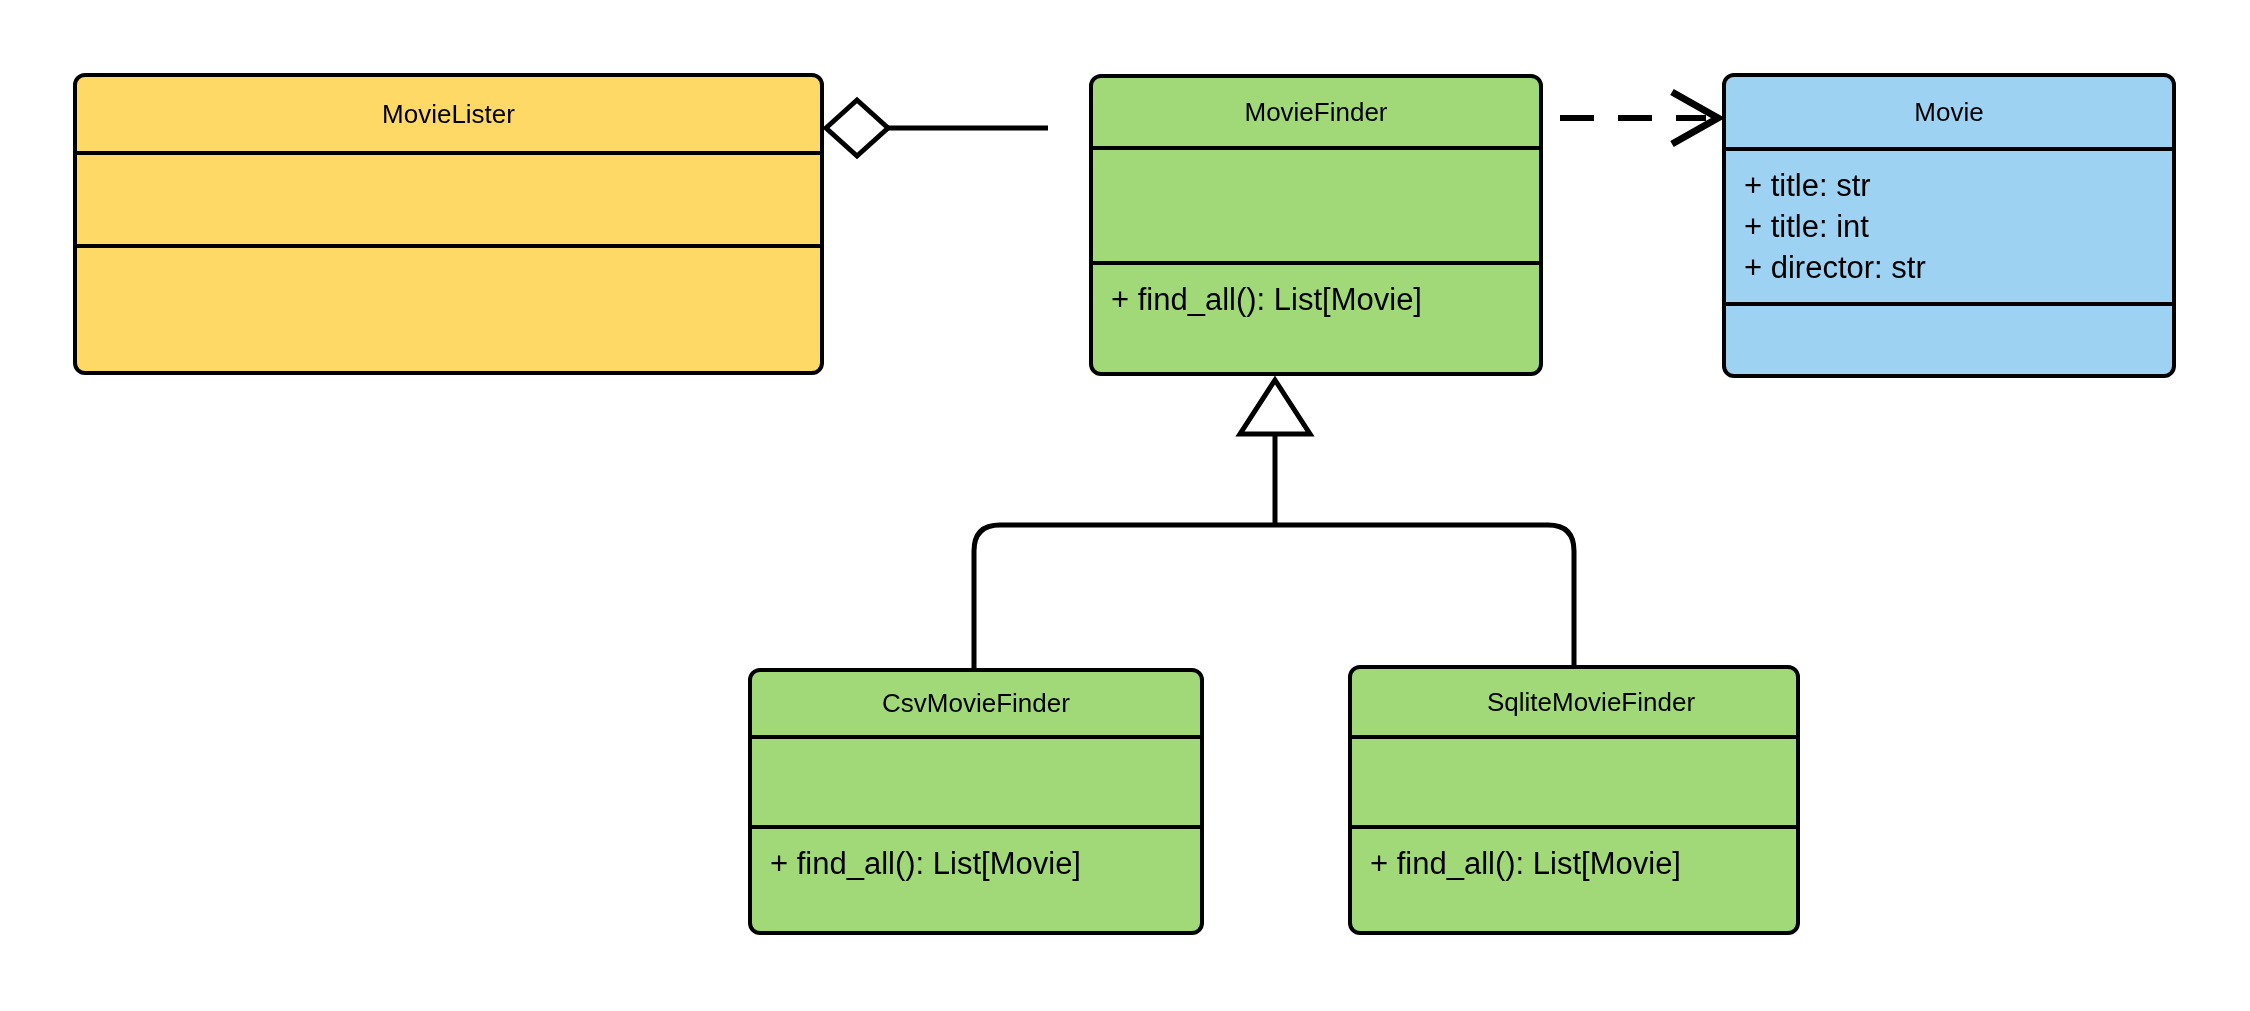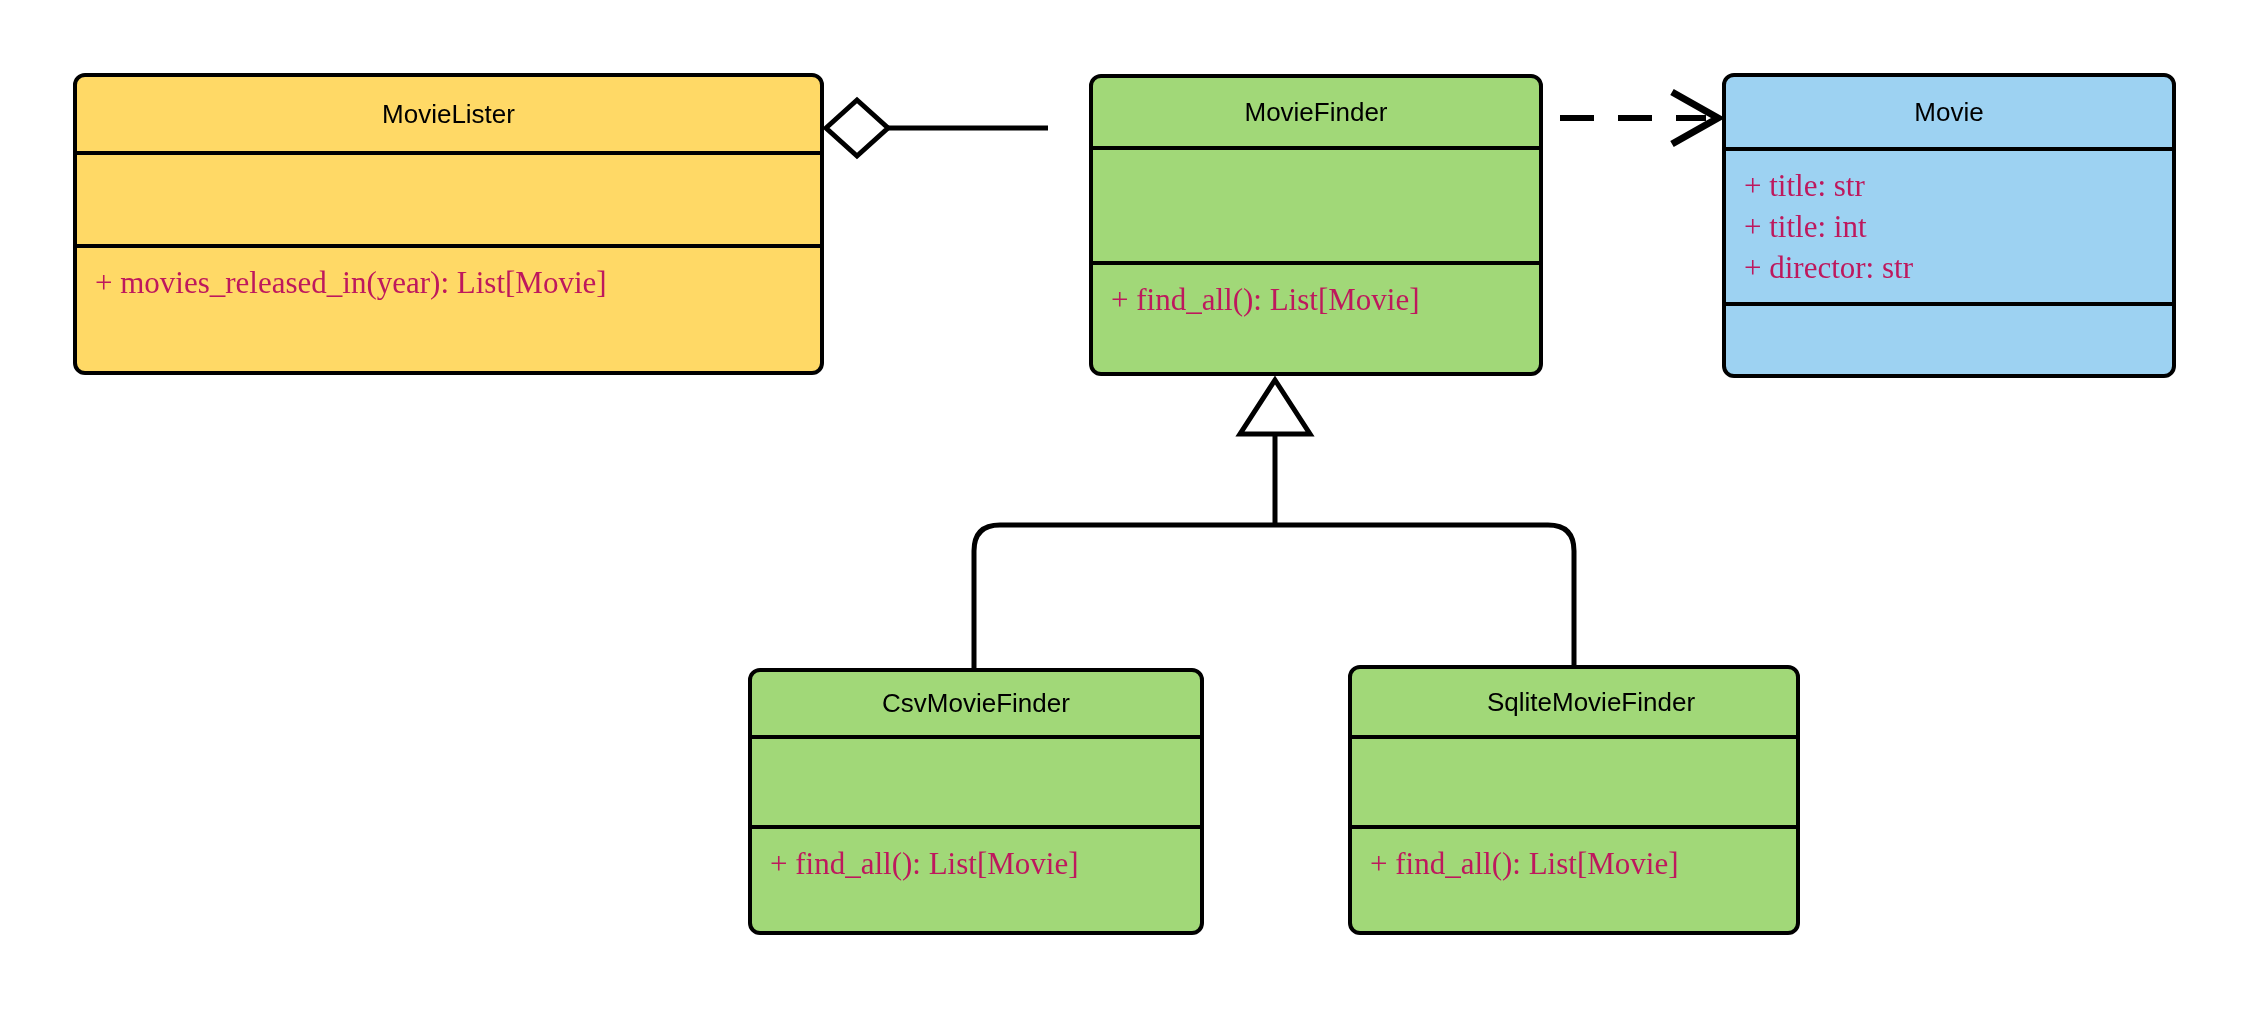--- a/index.html
+++ b/index.html
@@ -47,25 +47,24 @@
     text-align: center;
     font-size: 26px;
     color: #000000;
     line-height: 1.1;
     display: flex;
     align-items: center;
     justify-content: center;
   }
   .member-list {
     font-size: 31px;
-    color: #be185d;
+    color: #000000;
     padding: 14px 18px 0 18px;
     line-height: 1.33;
     text-align: left;
-    font-family: Liberation Serif, serif;
   }
   .member-list .member {
     white-space: nowrap;
   }
   .member-list.empty {
     padding: 0;
   }
 </style>
 </head>
 <body>
@@ -93,21 +92,20 @@
       <path d="M 1275 525 L 1000 525 Q 974 525 974 551 L 974 668" fill="none" stroke="#000000" stroke-width="5" stroke-linecap="butt" stroke-linejoin="round"></path>
 
       <path d="M 1275 525 L 1548 525 Q 1574 525 1574 551 L 1574 665" fill="none" stroke="#000000" stroke-width="5" stroke-linecap="butt" stroke-linejoin="round"></path>
     </g>
   </svg>
 
   <div class="uml-class" style="left:73px; top:73px; width:751px; height:302px; background:#FFD966;">
     <div class="compartment class-name" style="height:74px;">MovieLister</div>
     <div class="compartment divided member-list empty" style="height:93px;"></div>
     <div class="compartment divided member-list" style="flex:1;">
-      <div class="member">+ movies_released_in(year): List[Movie]</div>
     </div>
   </div>
 
   <div class="uml-class" style="left:1048px; top:74px; width:454px; height:302px; background:#A1D878;margin-left:41px;">
     <div class="compartment class-name" style="height:68px;">MovieFinder</div>
     <div class="compartment divided member-list empty" style="height:115px;"></div>
     <div class="compartment divided member-list" style="flex:1;">
       <div class="member">+ find_all(): List[Movie]</div>
     </div>
   </div>

